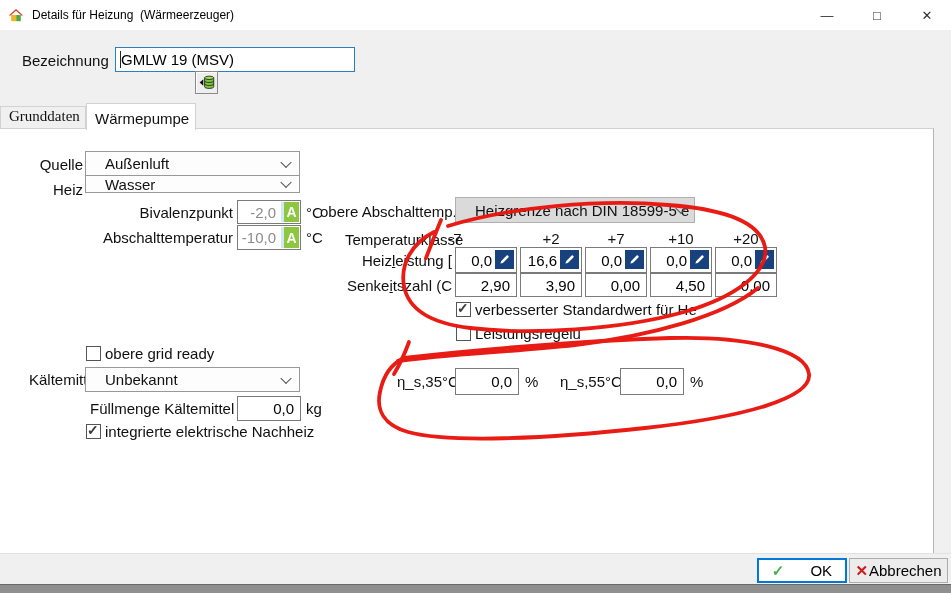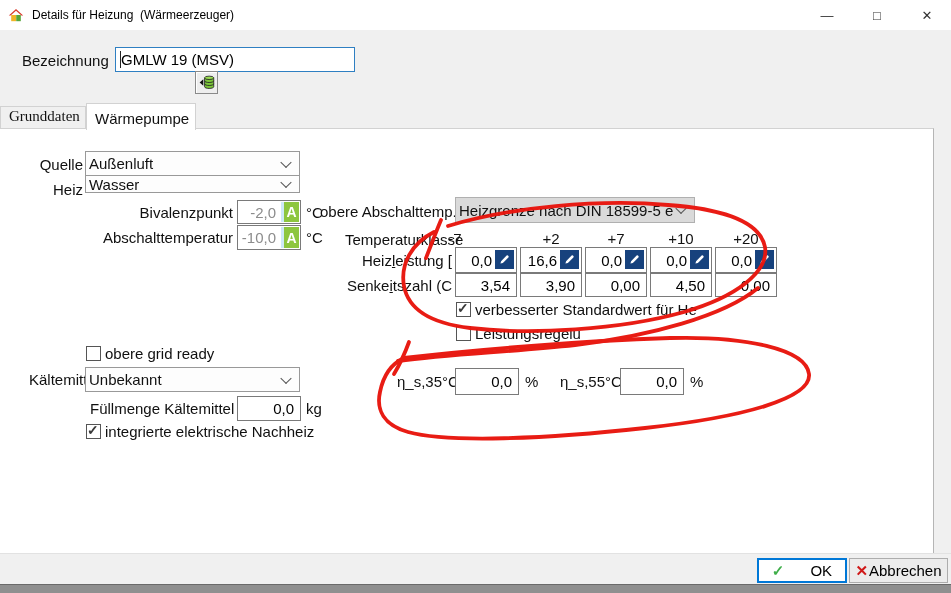--- a/index.html
+++ b/index.html
@@ -21,21 +21,21 @@
             display:flex;align-items:center;justify-content:center;box-sizing:border-box;}
   
   .tab{box-sizing:border-box;font-size:15px;color:#111;display:flex;align-items:flex-end;
        padding:0 8px 3px 8px;border:1px solid #d2d2d2;}
   .tab-inactive{background:#f0f0f0;z-index:1;font-family:Liberation Serif, serif;}
   .tab-active{background:#fff;border-bottom:none;z-index:3;padding-top:4px;}
   .panel{background:#fff;border-top:1px solid #d2d2d2;border-right:1px solid #b5b5b5;z-index:2;box-sizing:border-box;}
   .z4{z-index:4;}
   
   .combo{background:#fdfdfd;border:1px solid #999;box-sizing:border-box;font-size:15px;color:#111;
-         display:flex;align-items:center;padding-left:3px;position:absolute;}
+         display:flex;align-items:center;padding-left:19px;position:absolute;}
   .combo.gray{background:#dadada;border-color:#b0b0b0;}
   .chev{position:absolute;right:9px;top:50%;width:7px;height:7px;border-right:1.6px solid #555;
         border-bottom:1.6px solid #555;transform:translateY(-70%) rotate(45deg);}
   .field{background:#fff;border:1px solid #7a7a7a;box-sizing:border-box;font-size:15px;
          display:flex;align-items:center;justify-content:flex-end;position:absolute;}
   .field .v{padding-right:6px;color:#000;}
   .field .v.gray{color:#8c8c8c;padding-right:2px;}
   .abtn{position:absolute;right:1px;top:1px;bottom:1px;width:18px;background:#8dc63f;color:#fff;
         font-weight:bold;font-size:14px;display:flex;align-items:center;justify-content:center;
         border-left:3px solid #cfe9f8;box-sizing:border-box;}
@@ -183,21 +183,21 @@
   <span class="v">0,0</span>
   <span class="editbtn">
       <svg width="13" height="13" viewBox="0 0 16 16">
         <path d="M3 13l.8-3L10.6 3.2a1.2 1.2 0 0 1 1.7 0l.5.5a1.2 1.2 0 0 1 0 1.7L6 12.2 3 13z" fill="#fff"></path>
       </svg>
     </span>
 </div>
 
 <div class="abs z4 lbl r" style="left:330px;top:277px;width:122px"><span>Senke</span><span class="u">i</span><span>tszahl (C</span></div>
 <div class="cell plain z4" style="left:455px;top:273px;width:62px;height:24px">
-    <span class="v">3,54</span>
+    <span class="v">2,90</span>
   </div>
 <div class="cell plain z4" style="left:520px;top:273px;width:62px;height:24px">
     <span class="v">3,90</span>
   </div>
 <div class="cell plain z4" style="left:585px;top:273px;width:62px;height:24px">
     <span class="v">0,00</span>
   </div>
 <div class="cell plain z4" style="left:650px;top:273px;width:62px;height:24px">
     <span class="v">4,50</span>
   </div>

